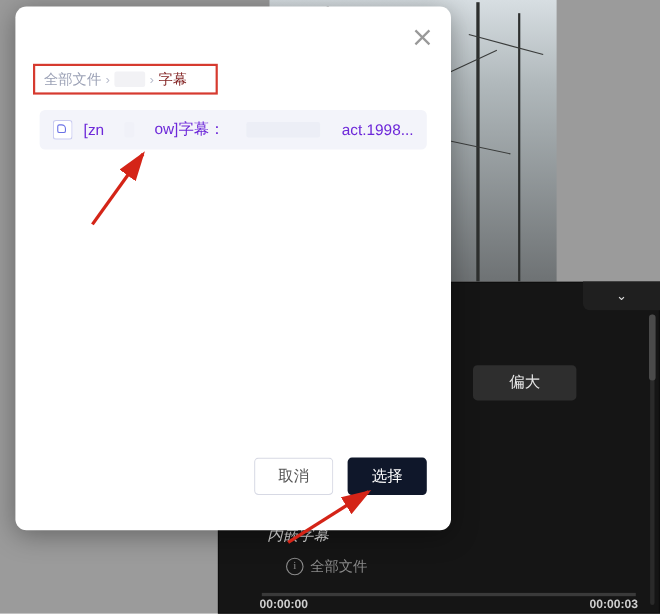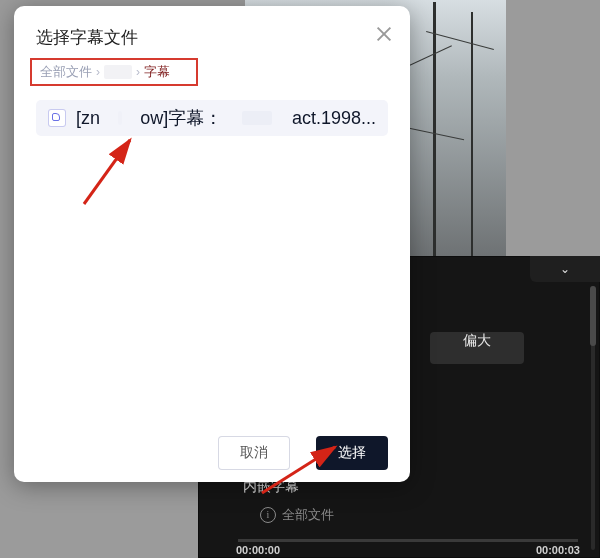--- a/index.html
+++ b/index.html
@@ -7,22 +7,22 @@
   
   .preview { position:absolute; left:245px; top:0; width:261px; height:256px; background:linear-gradient(180deg,#d7dee2 0%,#b0b8bb 30%,#6e7274 100%); overflow:hidden; }
   .preview .tree { position:absolute; bottom:0; width:2px; background:#2d2f2e; }
   .preview .branch { position:absolute; height:1px; background:#3a3c3b; }
   
   .panel { position:absolute; left:198px; top:256px; width:402px; height:302px; background:#151515; box-shadow:inset 0 0 0 1px #0d0d0d; }
   .panel-toggle { position:absolute; right:0; top:0; width:70px; height:26px; background:#1f1f1f; border-radius:0 0 0 6px; color:#ddd; font-size:12px; display:flex; align-items:center; justify-content:center; }
   .scrollbar { position:absolute; right:2px; top:30px; width:10px; bottom:8px; background:transparent; }
   .scrollbar .track { position:absolute; left:3px; top:0; width:4px; height:100%; background:#2a2a2a; border-radius:2px; }
   .scrollbar .thumb { position:absolute; left:2px; top:0; width:6px; height:60px; background:#4a4a4a; border-radius:3px; }
-  .size-btn { position:absolute; left:232px; top:76px; width:94px; height:32px; background:#2e2e2e; border-radius:4px; color:#e6e6e6; font-size:14px; display:flex; justify-content:center; }
-  .embed-label { position:absolute; left:45px; top:222px; color:#d8d8d8; font-size:14px; }
+  .size-btn { position:absolute; left:232px; top:76px; width:94px; height:32px; background:#2e2e2e; border-radius:4px; color:#e6e6e6; font-size:14px; display:flex; align-items:center; justify-content:center; }
+  .embed-label { position:absolute; left:45px; top:222px; color:#d8d8d8; font-size:14px;font-style:italic; }
   .nosub { position:absolute; left:62px; top:250px; color:#8a8a8a; font-size:13px; display:flex; align-items:center; gap:6px; }
   .info-icon { width:14px; height:14px; border:1px solid #8a8a8a; border-radius:50%; display:flex; align-items:center; justify-content:center; font-size:10px; line-height:1; font-family:serif; }
   .timeline { position:absolute; left:40px; right:22px; bottom:6px; height:24px; }
   .timeline .bar { position:absolute; left:0; right:0; bottom:10px; height:3px; background:#3a3a3a; }
   .timeline .start, .timeline .end { position:absolute; bottom:-4px; color:#cfcfcf; font-size:11px;font-weight:bold; }
   .timeline .start { left:-2px; }
   .timeline .end { right:-2px;text-align:center; }
   
   .modal { position:absolute; left:14px; top:6px; width:396px; height:476px; background:#fff; border-radius:10px; box-shadow:0 4px 24px rgba(0,0,0,.35); }
   .modal-title { position:absolute; left:22px; top:20px; font-size:17px; color:#222; font-weight:500; }
@@ -31,23 +31,23 @@
   .close-x::before { transform:rotate(45deg); }
   .close-x::after  { transform:rotate(-45deg); }
   .crumb-box { position:absolute; left:16px; top:52px; width:168px; height:28px; border:2px solid #d63a2f; display:flex; align-items:center; padding:1px 8px; gap:4px; box-sizing:border-box; }
   .crumb { font-size:13px; color:#9aa0b5; }
   .crumb.active { color:#7f1d1d; font-weight:400; }
   .crumb-sep { color:#b8bccc; font-size:12px; }
   .crumb-blur { width:28px; height:14px; background:#f2f2f5; border-radius:2px; }
   .file-row { position:absolute; left:22px; top:94px; right:22px; height:36px; background:#f3f4fa; border-radius:5px; display:flex; align-items:center; padding:0 12px; gap:10px; box-sizing:border-box; }
   .file-icon { width:18px; height:18px; border-radius:3px; background:#fff; box-shadow:inset 0 0 0 1px #c8caf0; position:relative; flex:0 0 18px; }
   .file-icon::after { content:""; position:absolute; left:4px; top:4px; width:8px; height:8px; border:1.5px solid #6a71e6; border-radius:2px; border-top-right-radius:4px; box-sizing:border-box; }
-  .file-name { font-size:18px; color:#0f172a; white-space:nowrap; overflow:hidden; display:flex; align-items:center; gap:16px; }
+  .file-name { font-size:14px; color:#6d28d9; white-space:nowrap; overflow:hidden; display:flex; align-items:center; gap:16px; }
   .file-blur { display:inline-block; width:96px; height:14px; background:#eceef6; border-radius:2px; margin:0 4px; }
-  .modal-actions { position:absolute; right:22px; bottom:12px; display:flex; gap:26px; }
+  .modal-actions { position:absolute; right:22px; bottom:32px; display:flex; gap:13px; }
   .btn { width:72px; height:34px; border-radius:4px; display:flex; align-items:center; justify-content:center; font-size:14px; cursor:pointer; }
   .btn-cancel { background:#fff; color:#555; box-shadow:inset 0 0 0 1px #d7d9e4; }
   .btn-select { background:#0f172a; color:#fff; }
   
   .arrow { position:absolute; pointer-events:none; }
 </style>
 </head>
 <body>
 
 <div class="stage">
@@ -84,21 +84,20 @@
       <span>全部文件</span>
     </div>
     <div class="timeline">
       <div class="bar"></div>
       <div class="start">00:00:00</div>
       <div class="end">00:00:03</div>
     </div>
   </div>
 
   <div class="modal">
-    <div class="modal-title">选择字幕文件</div>
     <div class="close-x"></div>
 
     <div class="crumb-box">
       <span class="crumb">全部文件</span>
       <span class="crumb-sep">›</span>
       <span class="crumb-blur"></span>
       <span class="crumb-sep">›</span>
       <span class="crumb active">字幕</span>
     </div>
 

